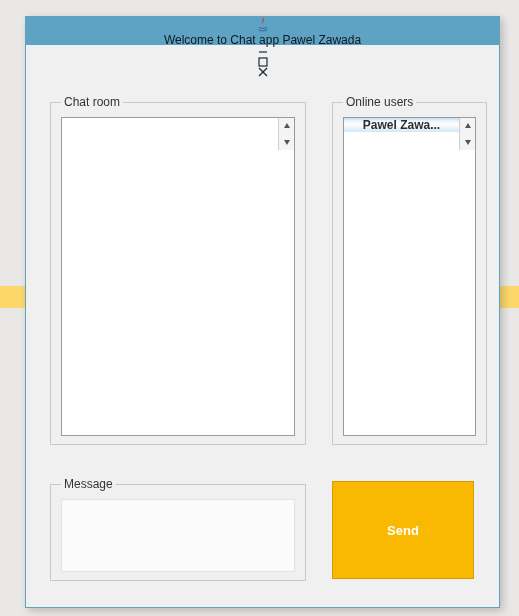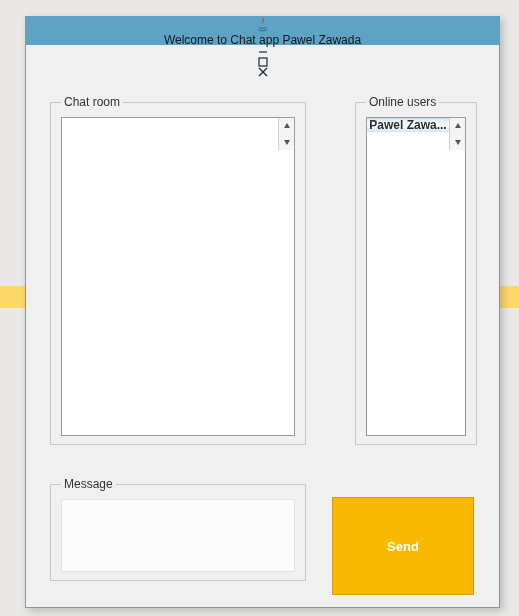--- a/index.html
+++ b/index.html
@@ -57,21 +57,21 @@
     legend {
       font-size:12px; color:#333;
       padding:0 3px;
     }
     .chat-room {
       left:24px; top:50px;
       width:256px; height:350px;
     }
     .online-users {
       left:306px; top:50px;
-      width:122px; height:350px;margin-left:23px;
+      width:155px; height:350px;
     }
     .message-box {
       left:24px; top:432px;
       width:256px; height:104px;
     }
     .scroll-host {
       width:100%; height:100%;
       border:1px solid #9a9a9a;
       background:#fff;
       position:relative;
@@ -108,21 +108,21 @@
       border:1px solid #e2e2e2;
       background:#fbfbfb;
       resize:none;
       outline:none;
       padding:6px;
       font-family:inherit;
       font-size:12px;
     }
     .send-btn {
       position:absolute;
-      left:306px; top:452px;
+      left:306px; top:436px;
       width:142px; height:98px;
       background:#f9b900;
       border:1px solid #d99b00;
       color:#ffffff;
       font-weight:600;
       font-size:13px;
       display:flex; align-items:center; justify-content:center;
       cursor:pointer;
     }
   </style>

